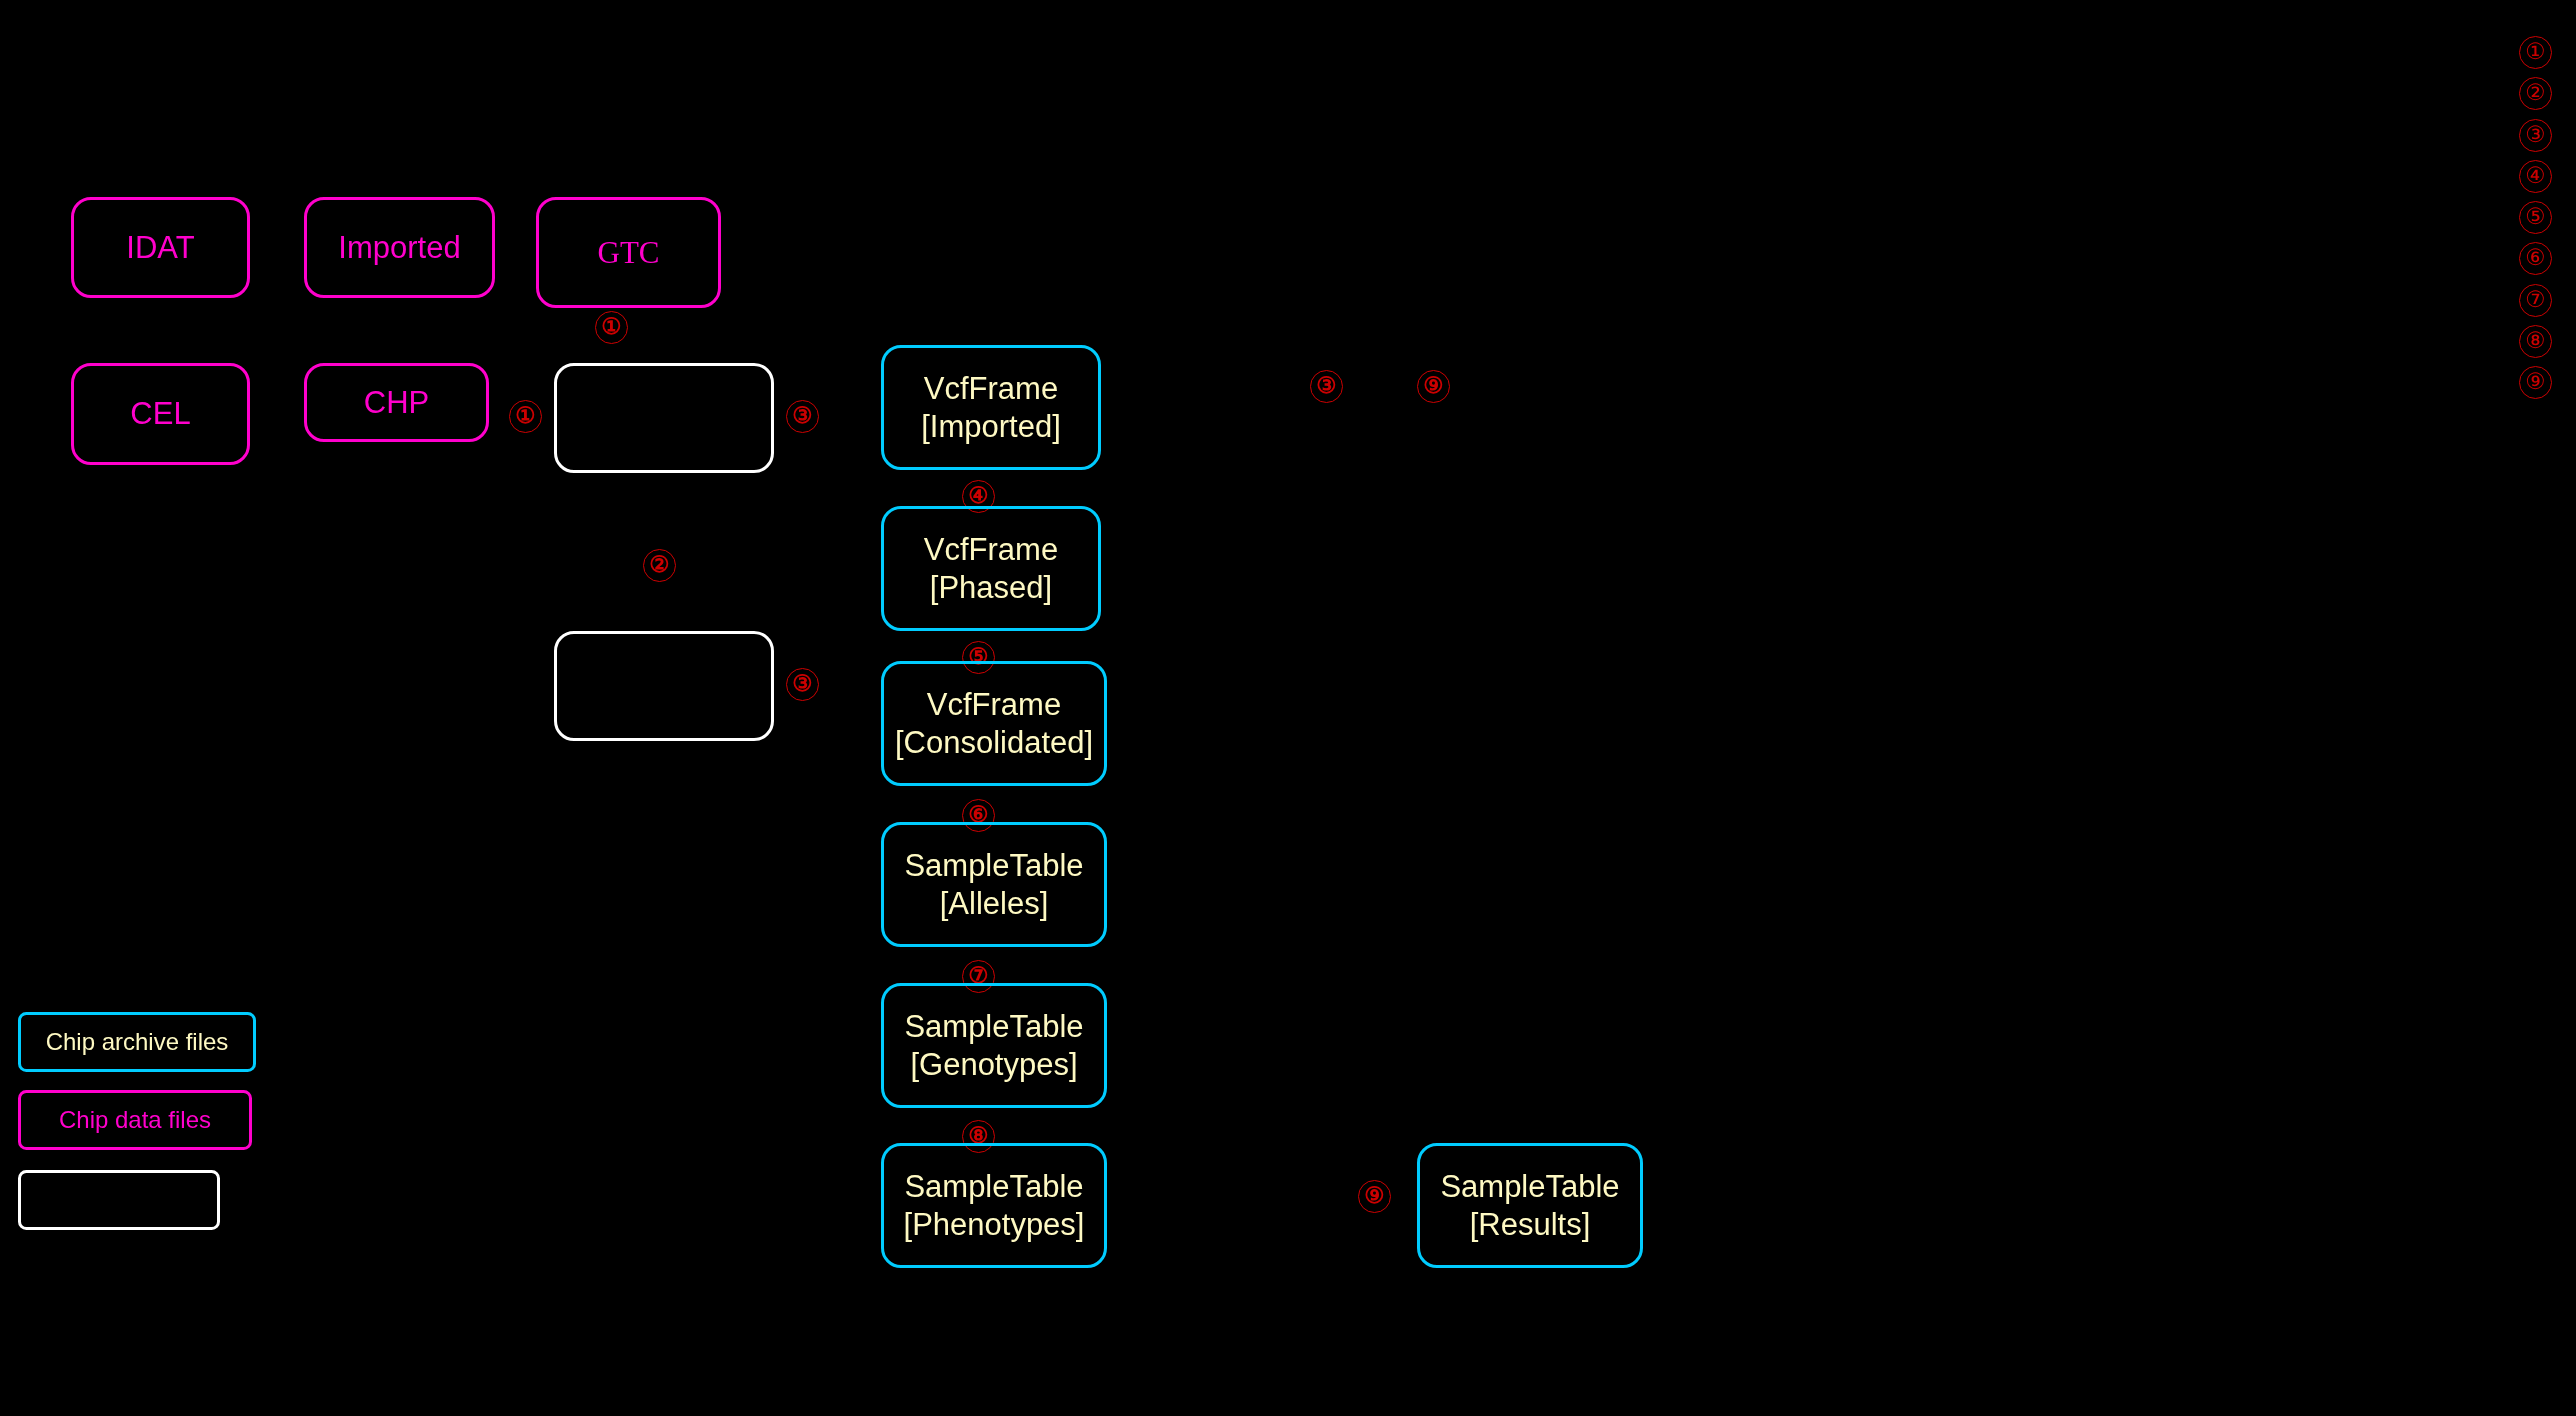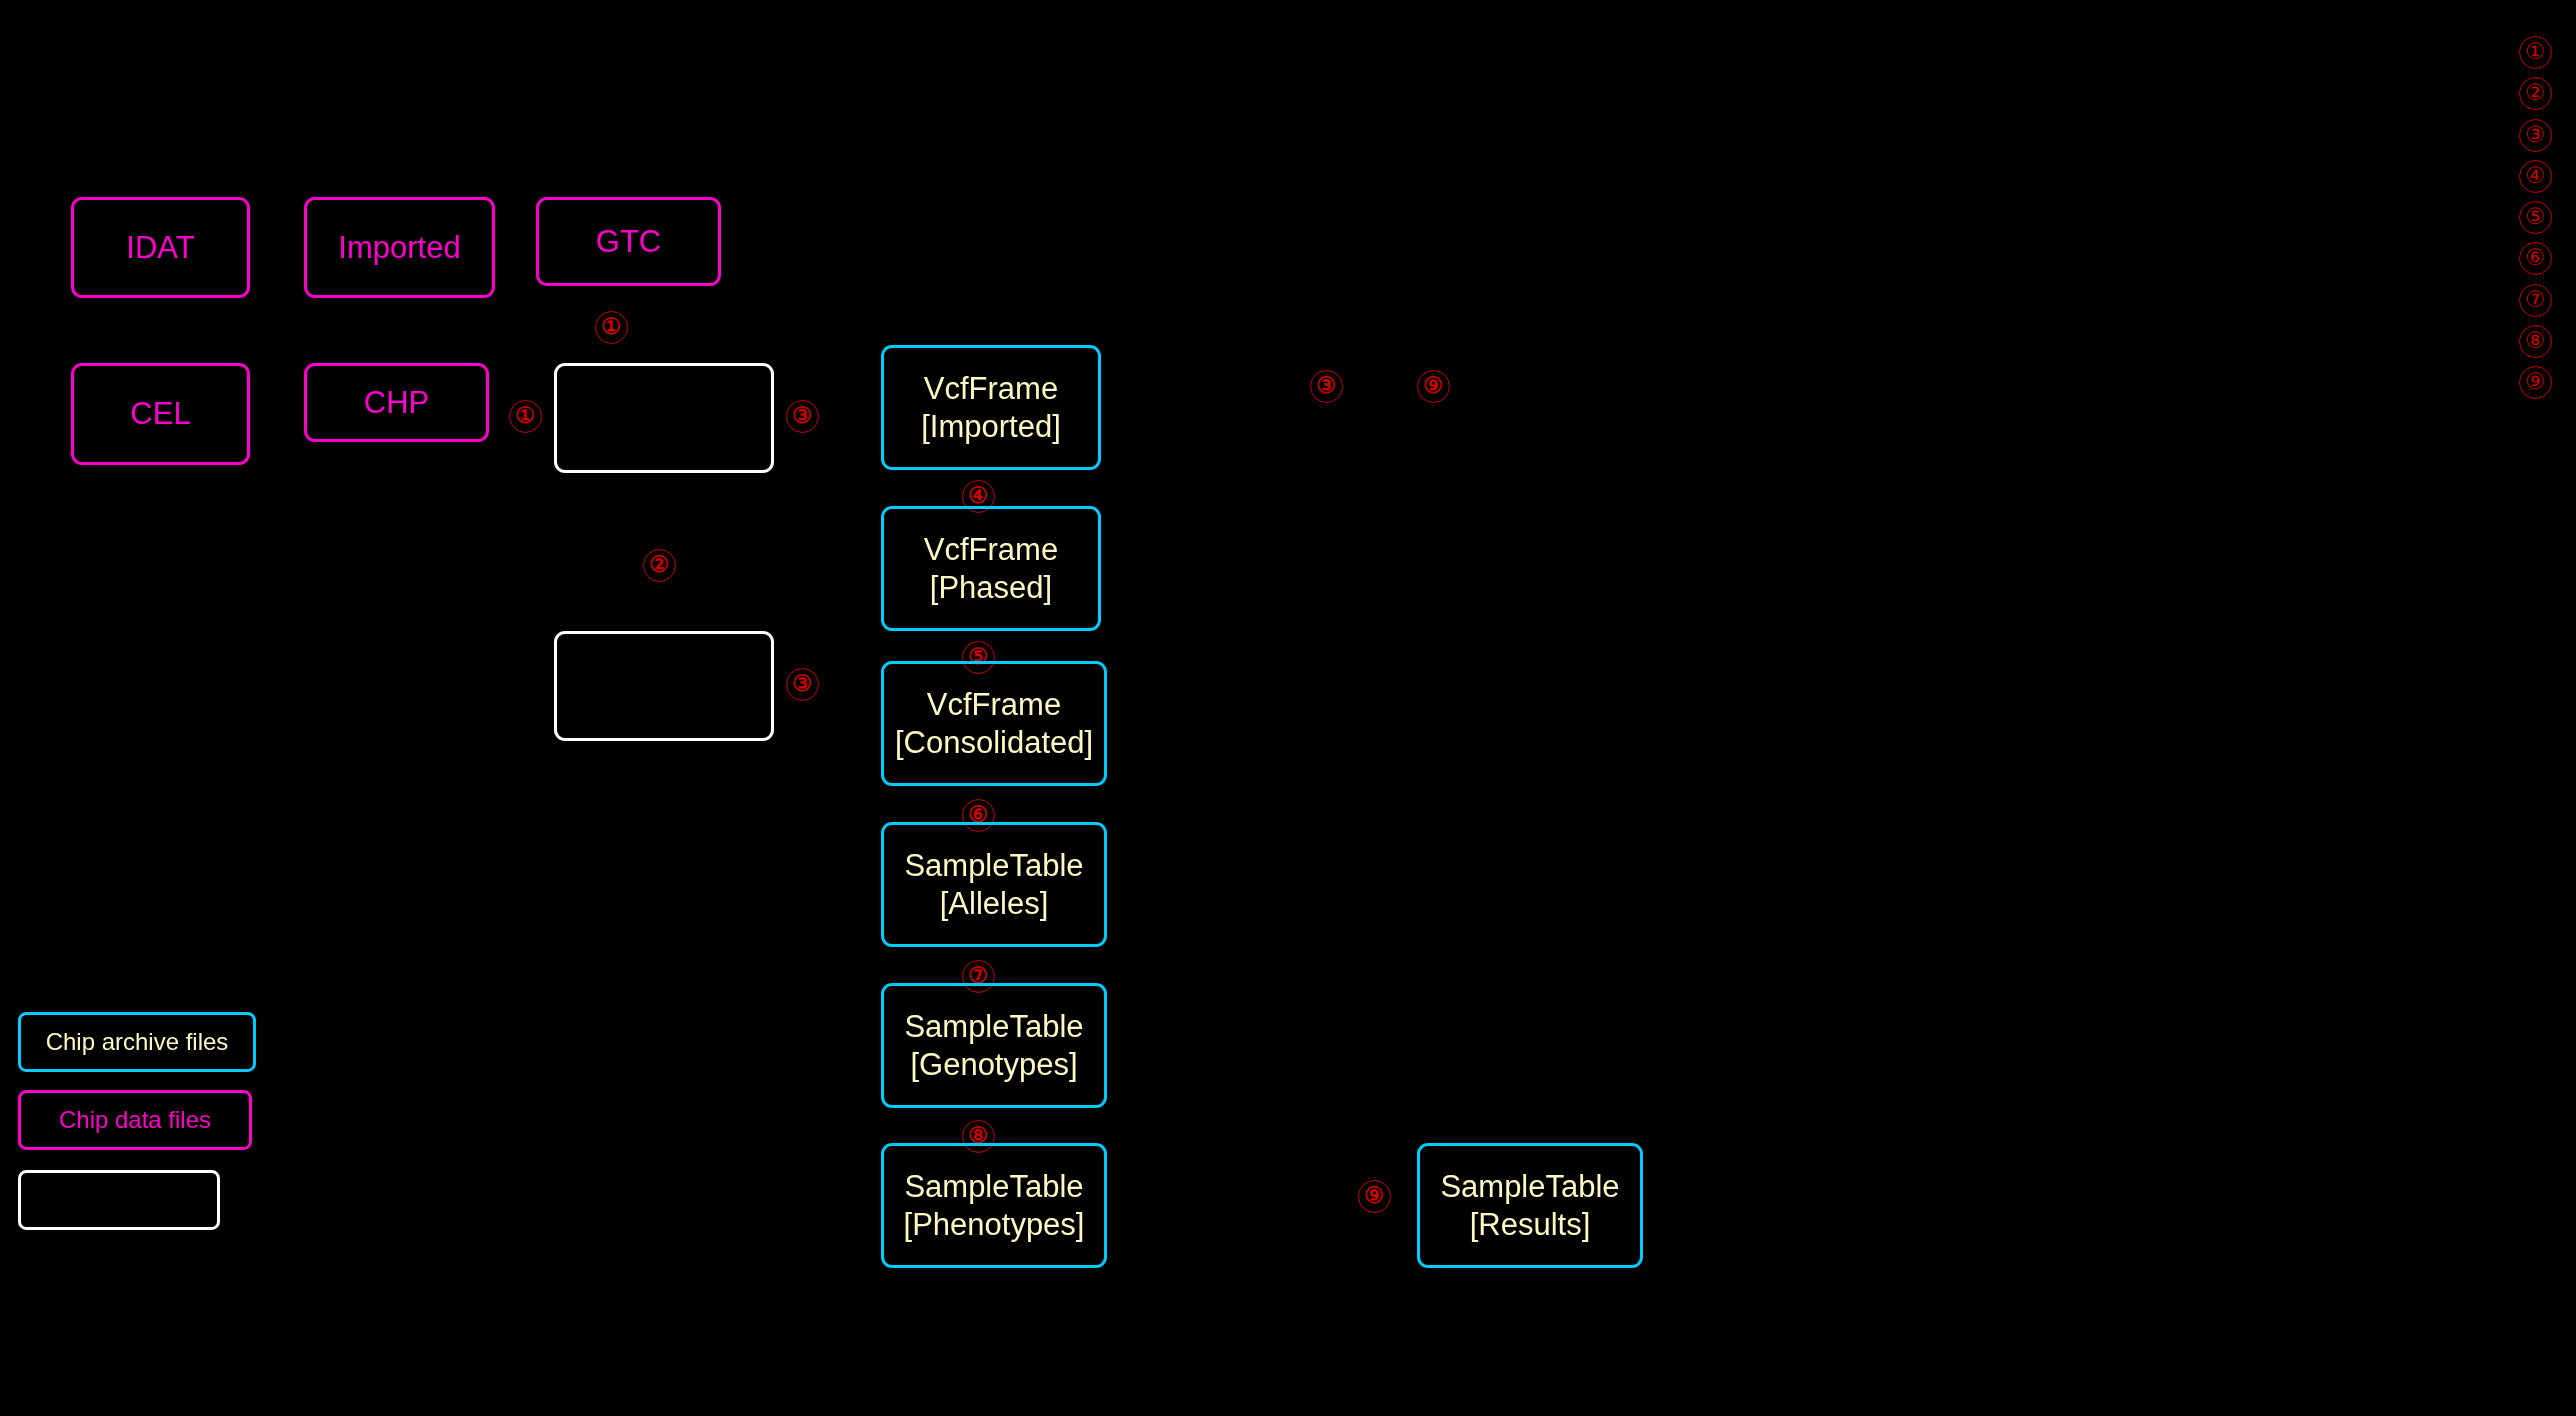--- a/index.html
+++ b/index.html
@@ -7,21 +7,21 @@
       background: #000;
       width: 2576px;
       height: 1416px;
       position: relative;
       overflow: hidden;
       font-family: Arial, sans-serif;
     }
 
     .node {
       position: absolute;
-      border-radius: 11px;
+      border-radius: 20px;
       display: flex;
       align-items: center;
       justify-content: center;
       text-align: center;
       font-size: 31px;
       font-weight: 500;
       line-height: 1.2;
     }
 
     .node-pink {
@@ -82,21 +82,21 @@
 <body>
 
 <div class="node node-pink" style="left:71px; top:197px; width:179px; height:101px;">
   <span>IDAT</span>
 </div>
 
 <div class="node node-pink" style="left:304px; top:197px; width:191px; height:101px;">
   <span>Imported</span>
 </div>
 
-<div class="node node-pink" style="left:536px; top:197px; width:185px; height:89px;">
+<div class="node node-pink" style="left:536px; top:197px; width:185px; height:111px;font-family:Liberation Serif, serif;">
   <span>GTC</span>
 </div>
 
 <div class="label-red" style="left:595px; top:310px;">
   <span class="circled">①</span>
 </div>
 
 <div class="node node-pink" style="left:71px; top:363px; width:179px; height:102px;">
   <span>CEL</span>
 </div>

